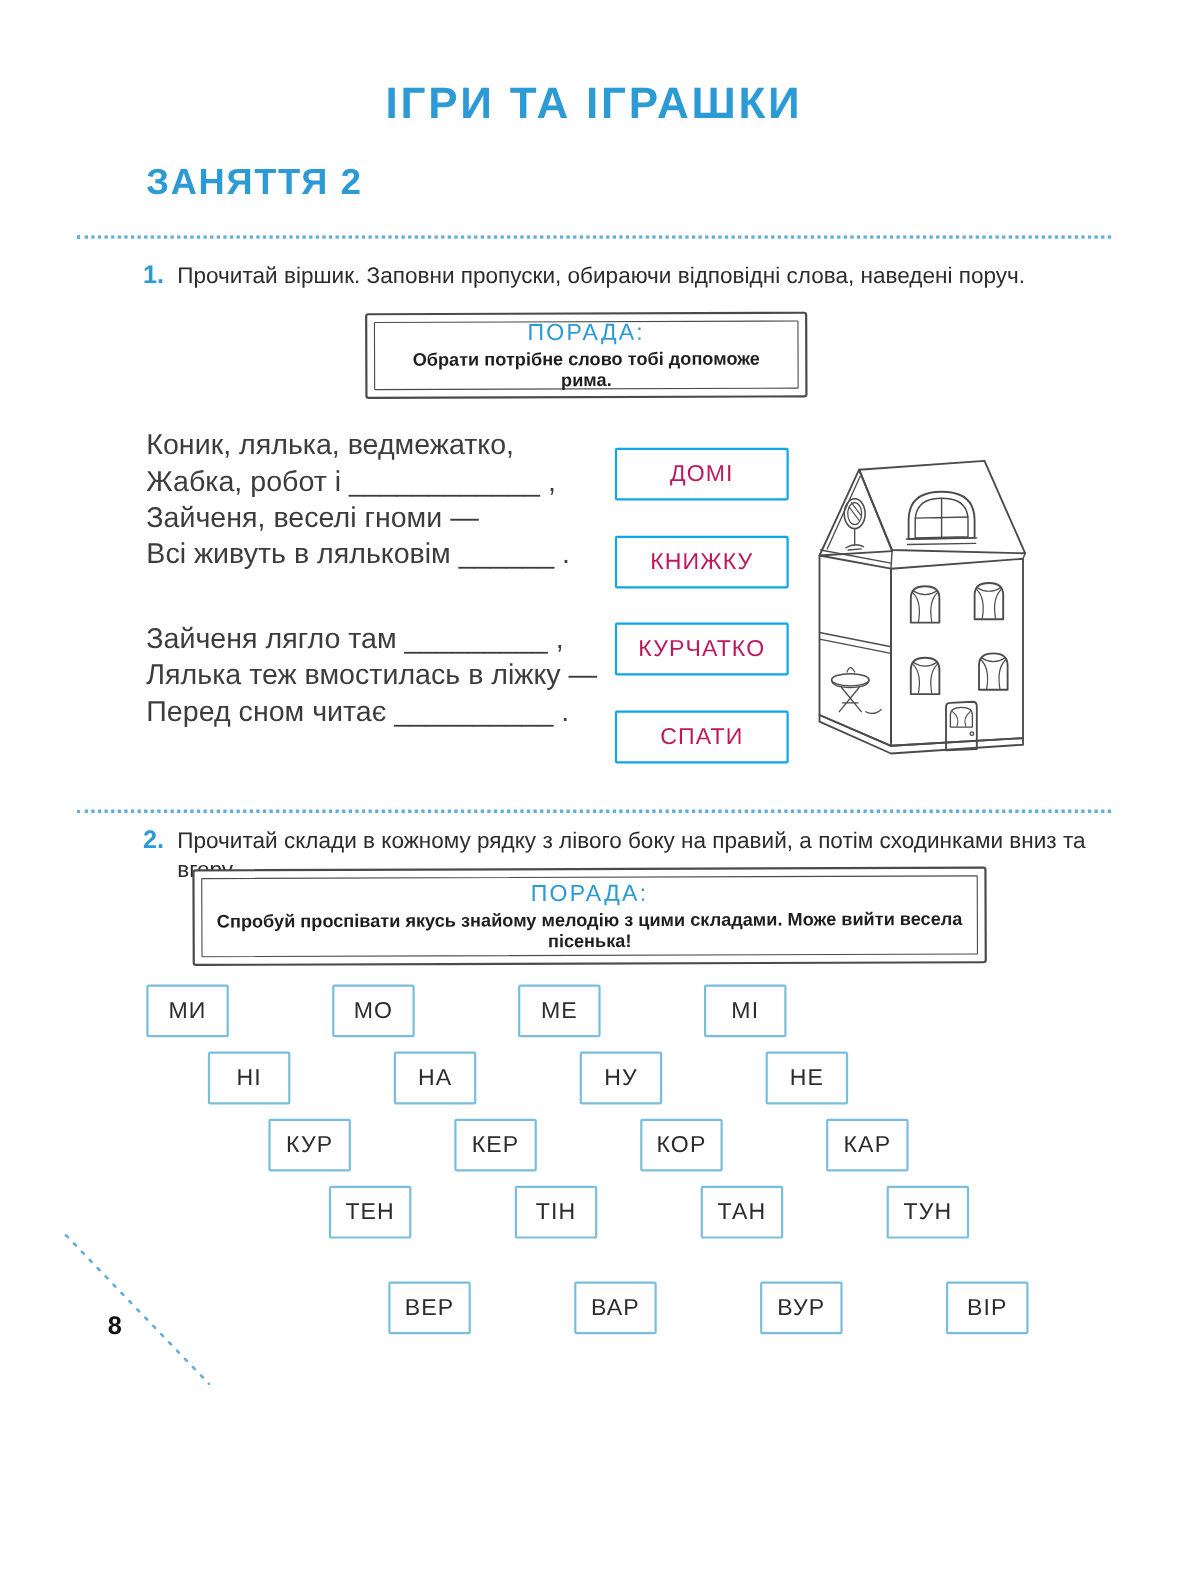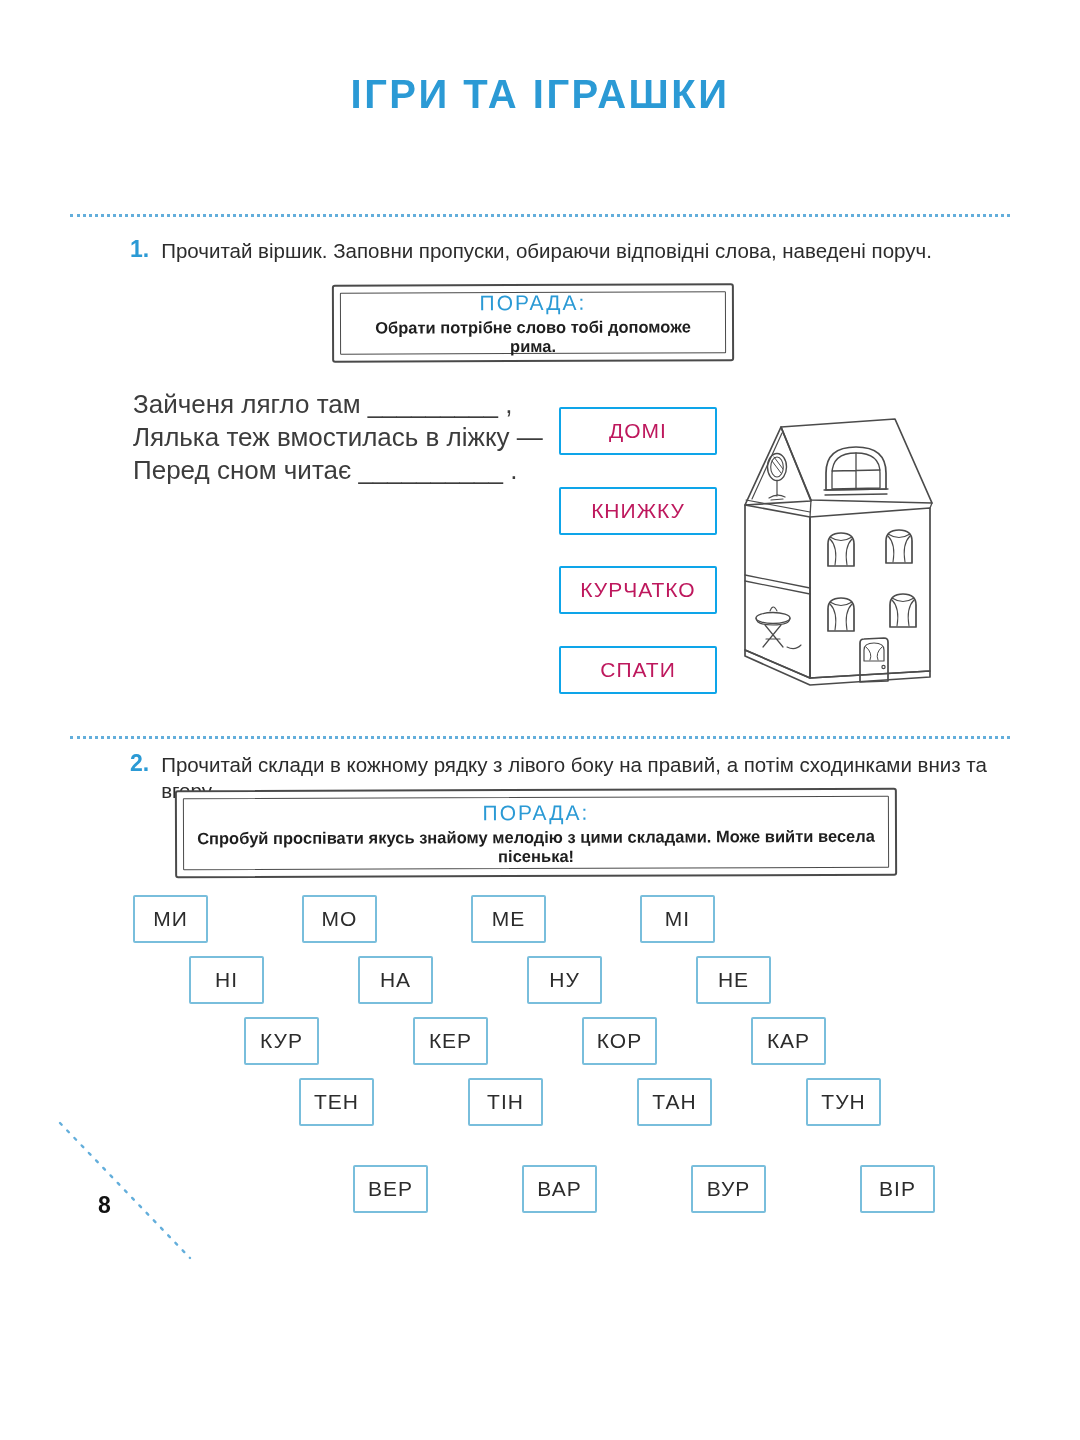--- a/index.html
+++ b/index.html
@@ -95,36 +95,43 @@
   #house { left:725px; top:395px; }
   #corner-dots { left:55px; top:1118px; }
   svg { display:block; }
 </style>
 </head>
 <body>
 
 <div id="page">
 
   <div class="abs main-title">ІГРИ ТА ІГРАШКИ</div>
+  <div class="abs lesson-title">ЗАНЯТТЯ 2</div>
 
   <div class="abs dotted-sep" id="sep1"></div>
 
   <div class="abs task-row" id="task1-row">
     <span class="task-num">1.</span>
     <span class="task-text">Прочитай віршик. Заповни пропуски, обираючи відповідні слова, наведені поруч.</span>
   </div>
 
   <div class="abs tip-box" id="tip1">
     <div class="tip-inner">
       <div class="tip-title">ПОРАДА:</div>
       <div class="tip-text">Обрати потрібне слово тобі допоможе рима.</div>
     </div>
   </div>
 
   <div class="abs" id="poem">
+    <div class="stanza">
+      <div>Коник, лялька, ведмежатко,</div>
+      <div>Жабка, робот і ____________ ,</div>
+      <div>Зайченя, веселі гноми —</div>
+      <div>Всі живуть в ляльковім ______ .</div>
+    </div>
     <div class="stanza">
       <div>Зайченя лягло там _________ ,</div>
       <div>Лялька теж вмостилась в ліжку —</div>
       <div>Перед сном читає __________ .</div>
     </div>
   </div>
 
   <div class="abs word-box" id="word0">ДОМІ</div>
   <div class="abs word-box" id="word1">КНИЖКУ</div>
   <div class="abs word-box" id="word2">КУРЧАТКО</div>

